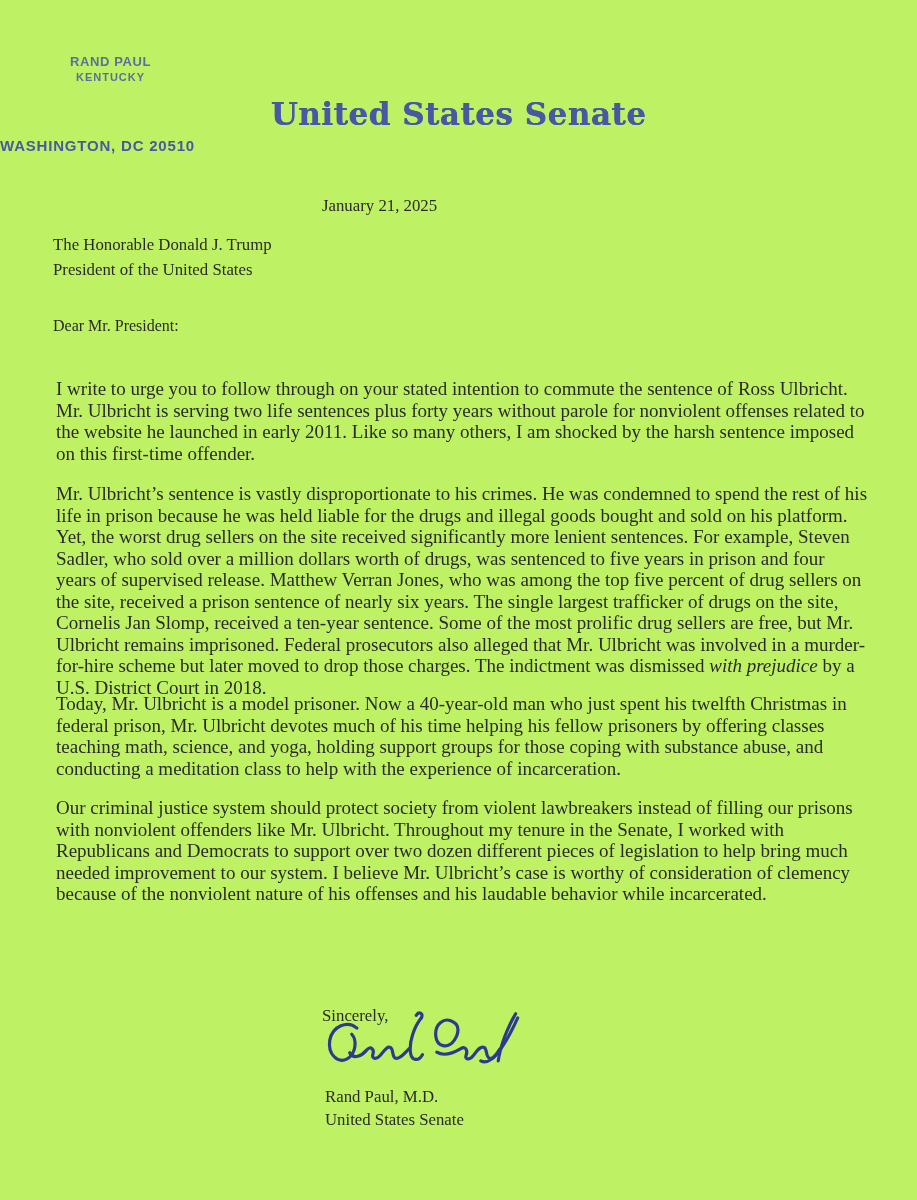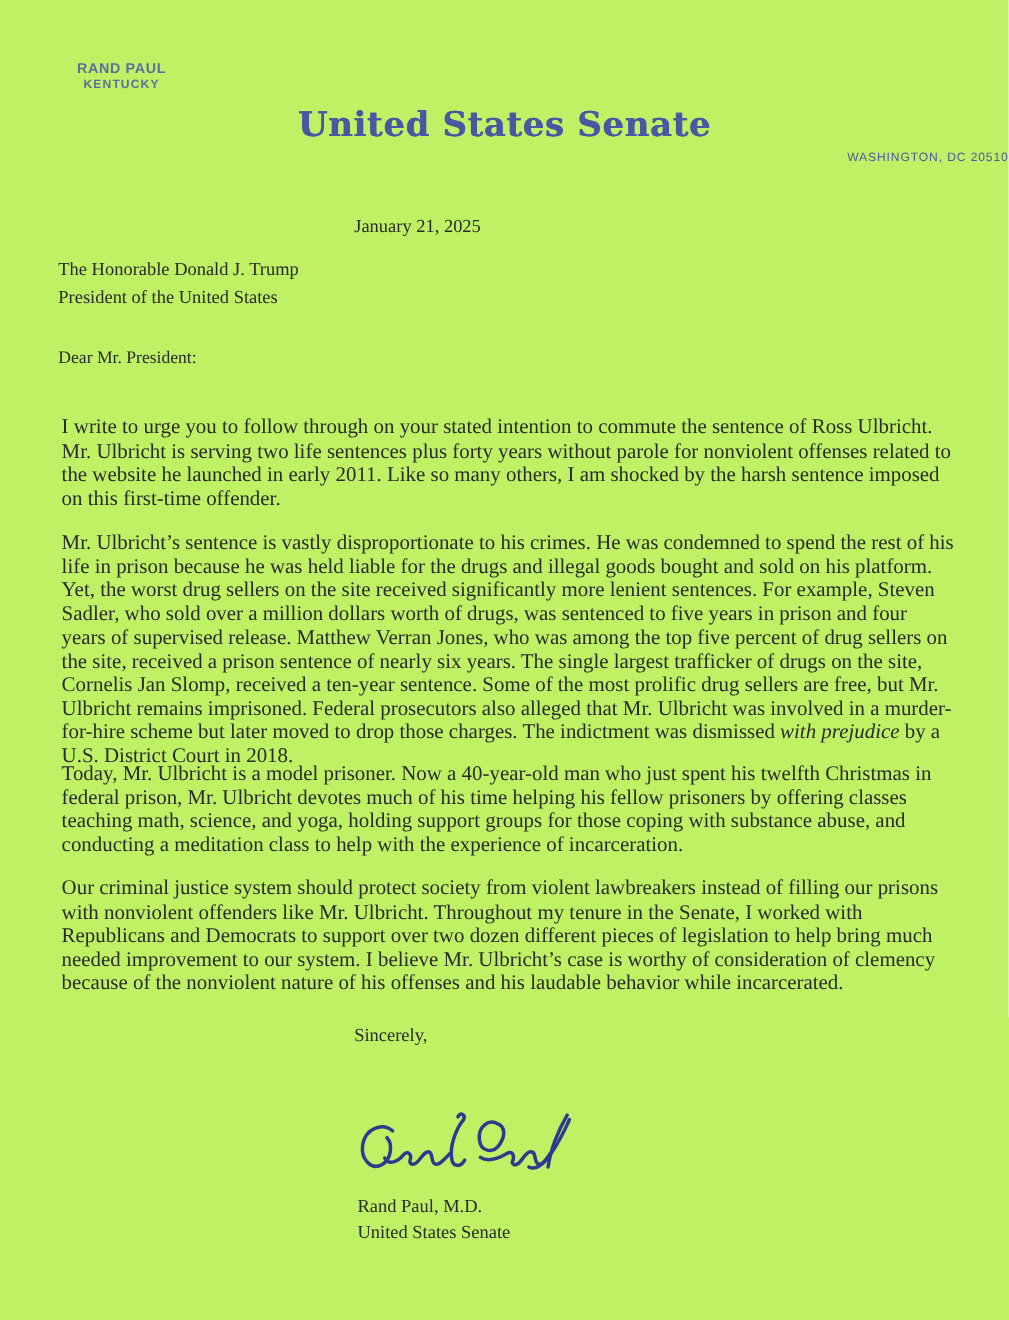--- a/index.html
+++ b/index.html
@@ -41,24 +41,24 @@
     font-weight: bold;
     font-size: 31px;
     color: #4a58a4;
     letter-spacing: 0.5px;
     text-shadow: 0.4px 0 0 #4a58a4;
   }
   .org-address {
     position: absolute;
     left: 0; right: 0;
     top: 137px;
-    text-align: right;
+    text-align: left;
     font-family: "Liberation Sans", sans-serif;
-    font-weight: normal;
-    font-size: 11px;
+    font-weight: bold;
+    font-size: 15px;
     letter-spacing: 0.8px;
     color: #4a58a4;
   }
   
   .letter-date {
     position: absolute;
     left: 322px;
     top: 196px;
     font-size: 16.8px;
   }
@@ -86,21 +86,21 @@
   }
   .para-1 { top: 366px; }
   .para-2 { top: 471px; }
   .para-3 { top: 681px; }
   .para-4 { top: 785px; }
   .para-5 { top: 909px; }
   .seg-italic { font-style: italic; }
   .valediction {
     position: absolute;
     left: 322px;
-    top: 931px;
+    top: 1006px;
     font-size: 16.8px;
   }
   .signature-svg {
     position: absolute;
     left: 320px;
     top: 1006px;
   }
   .signer-block {
     position: absolute;
     left: 325px;

